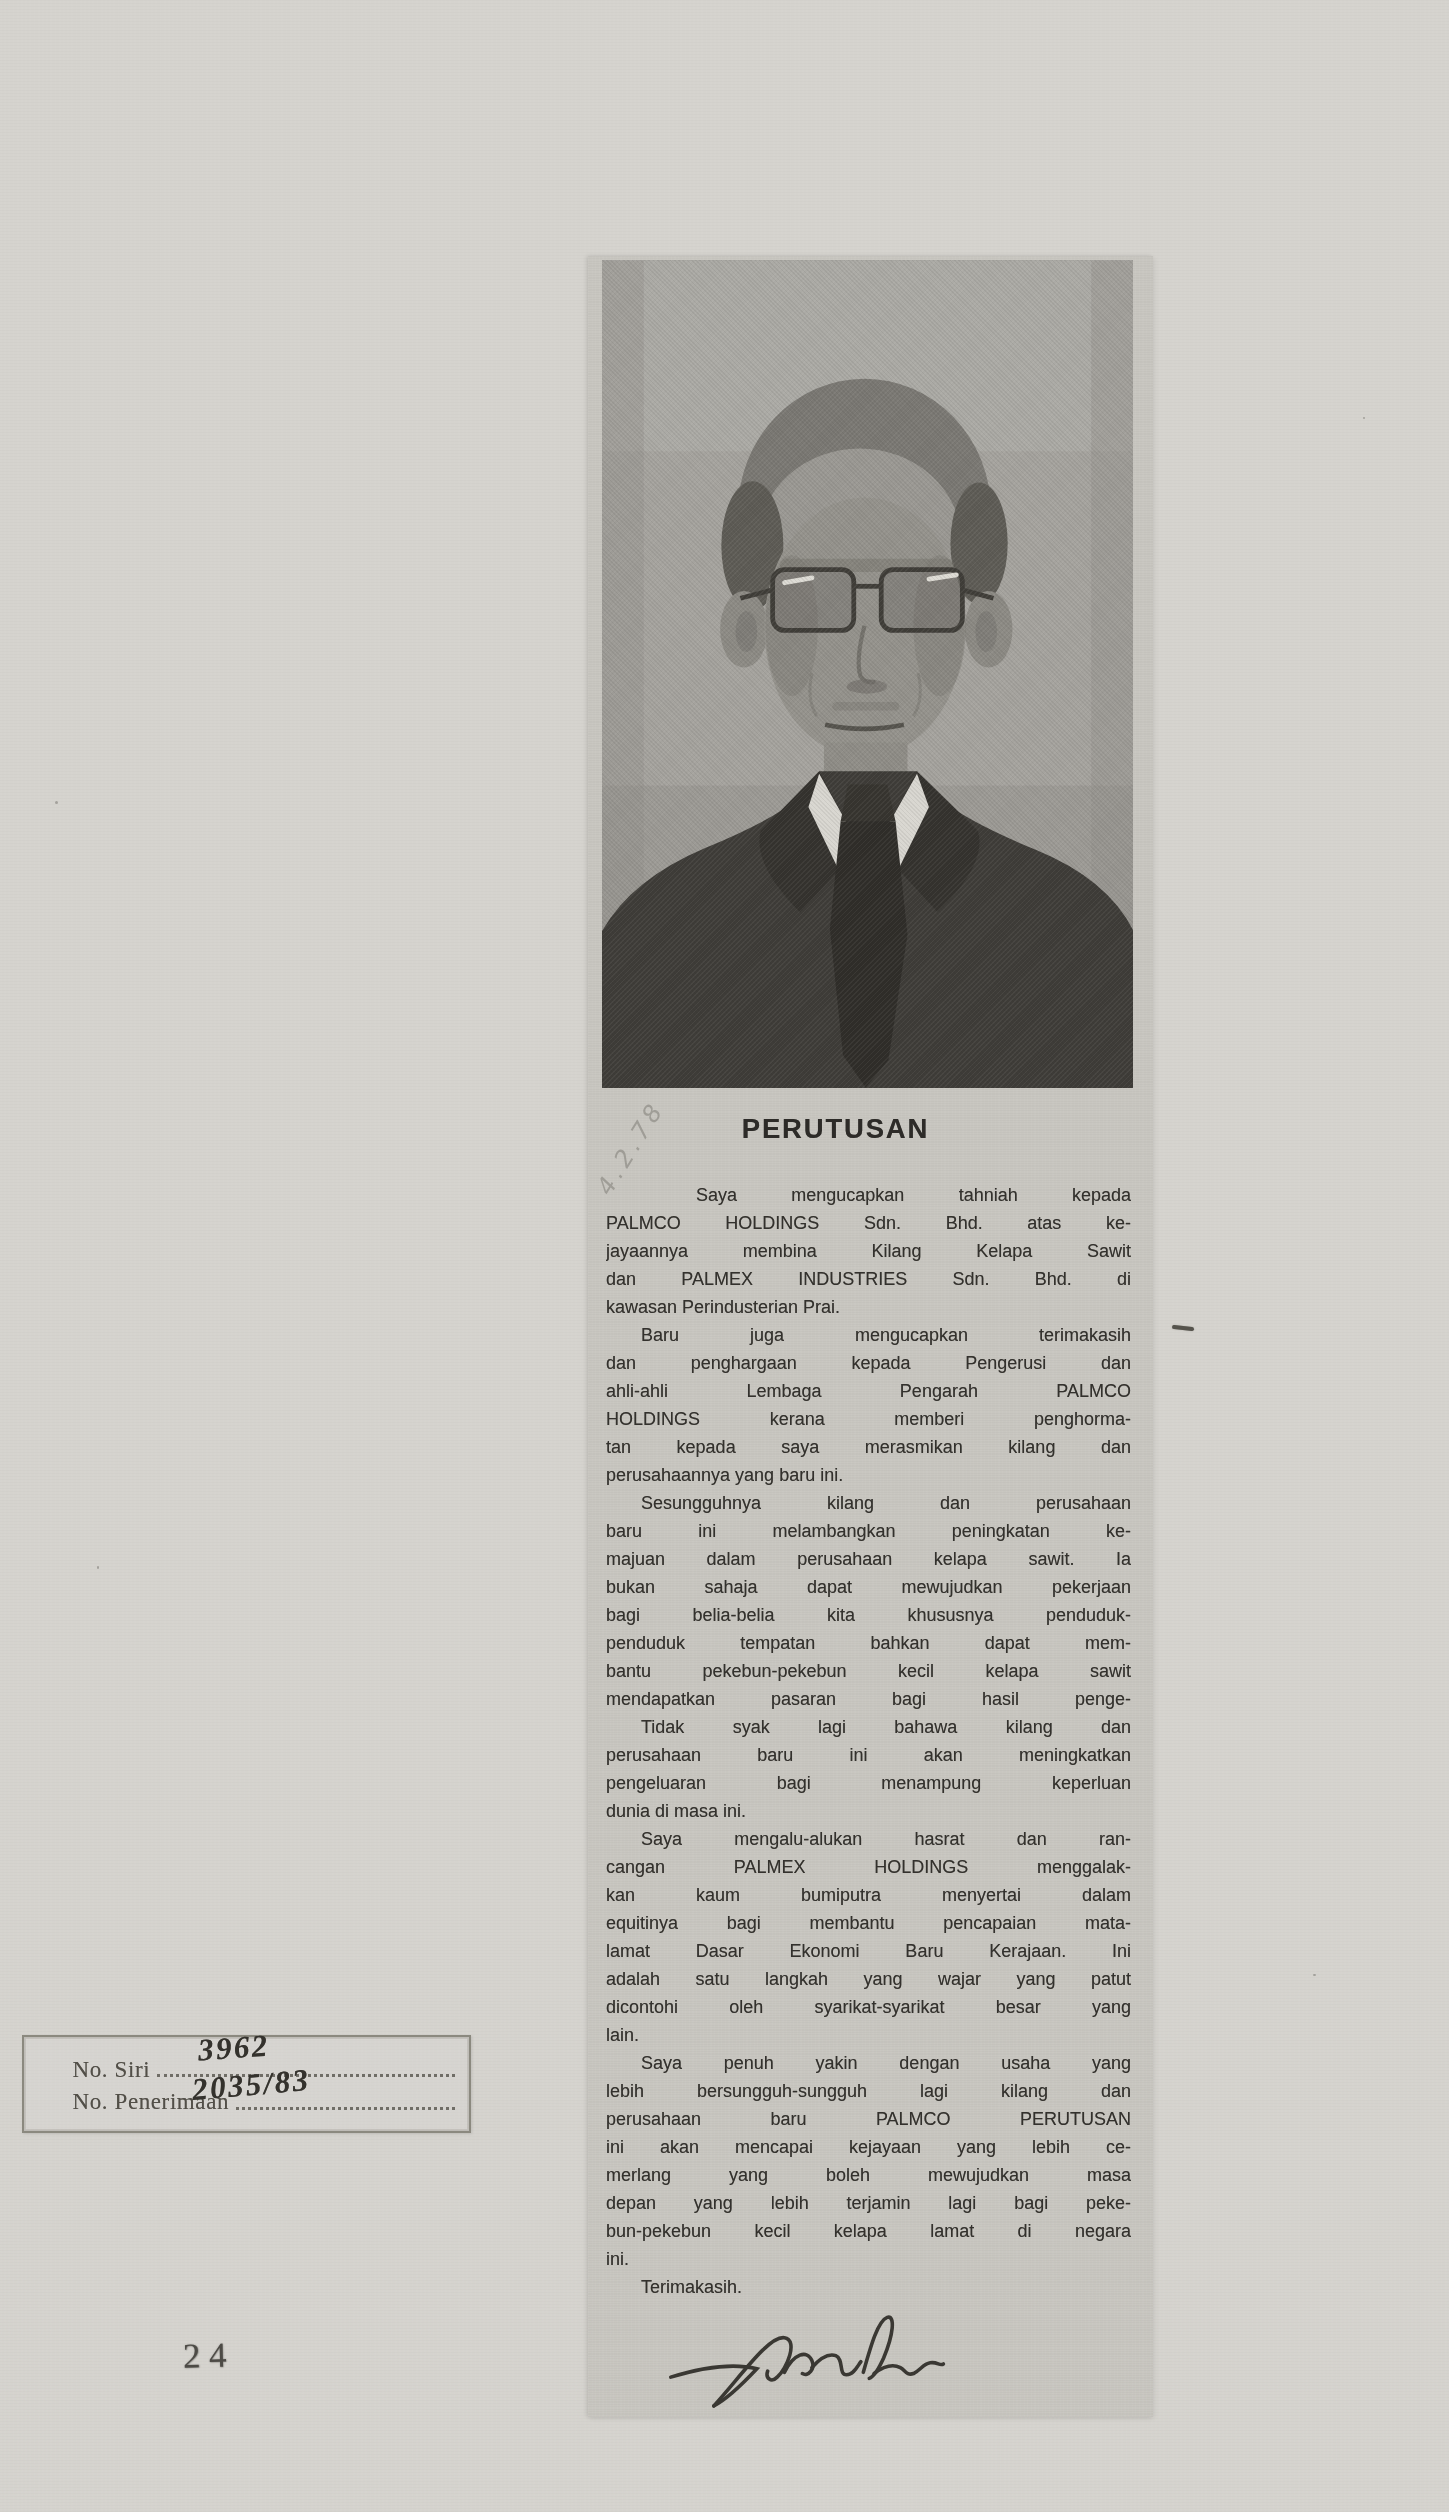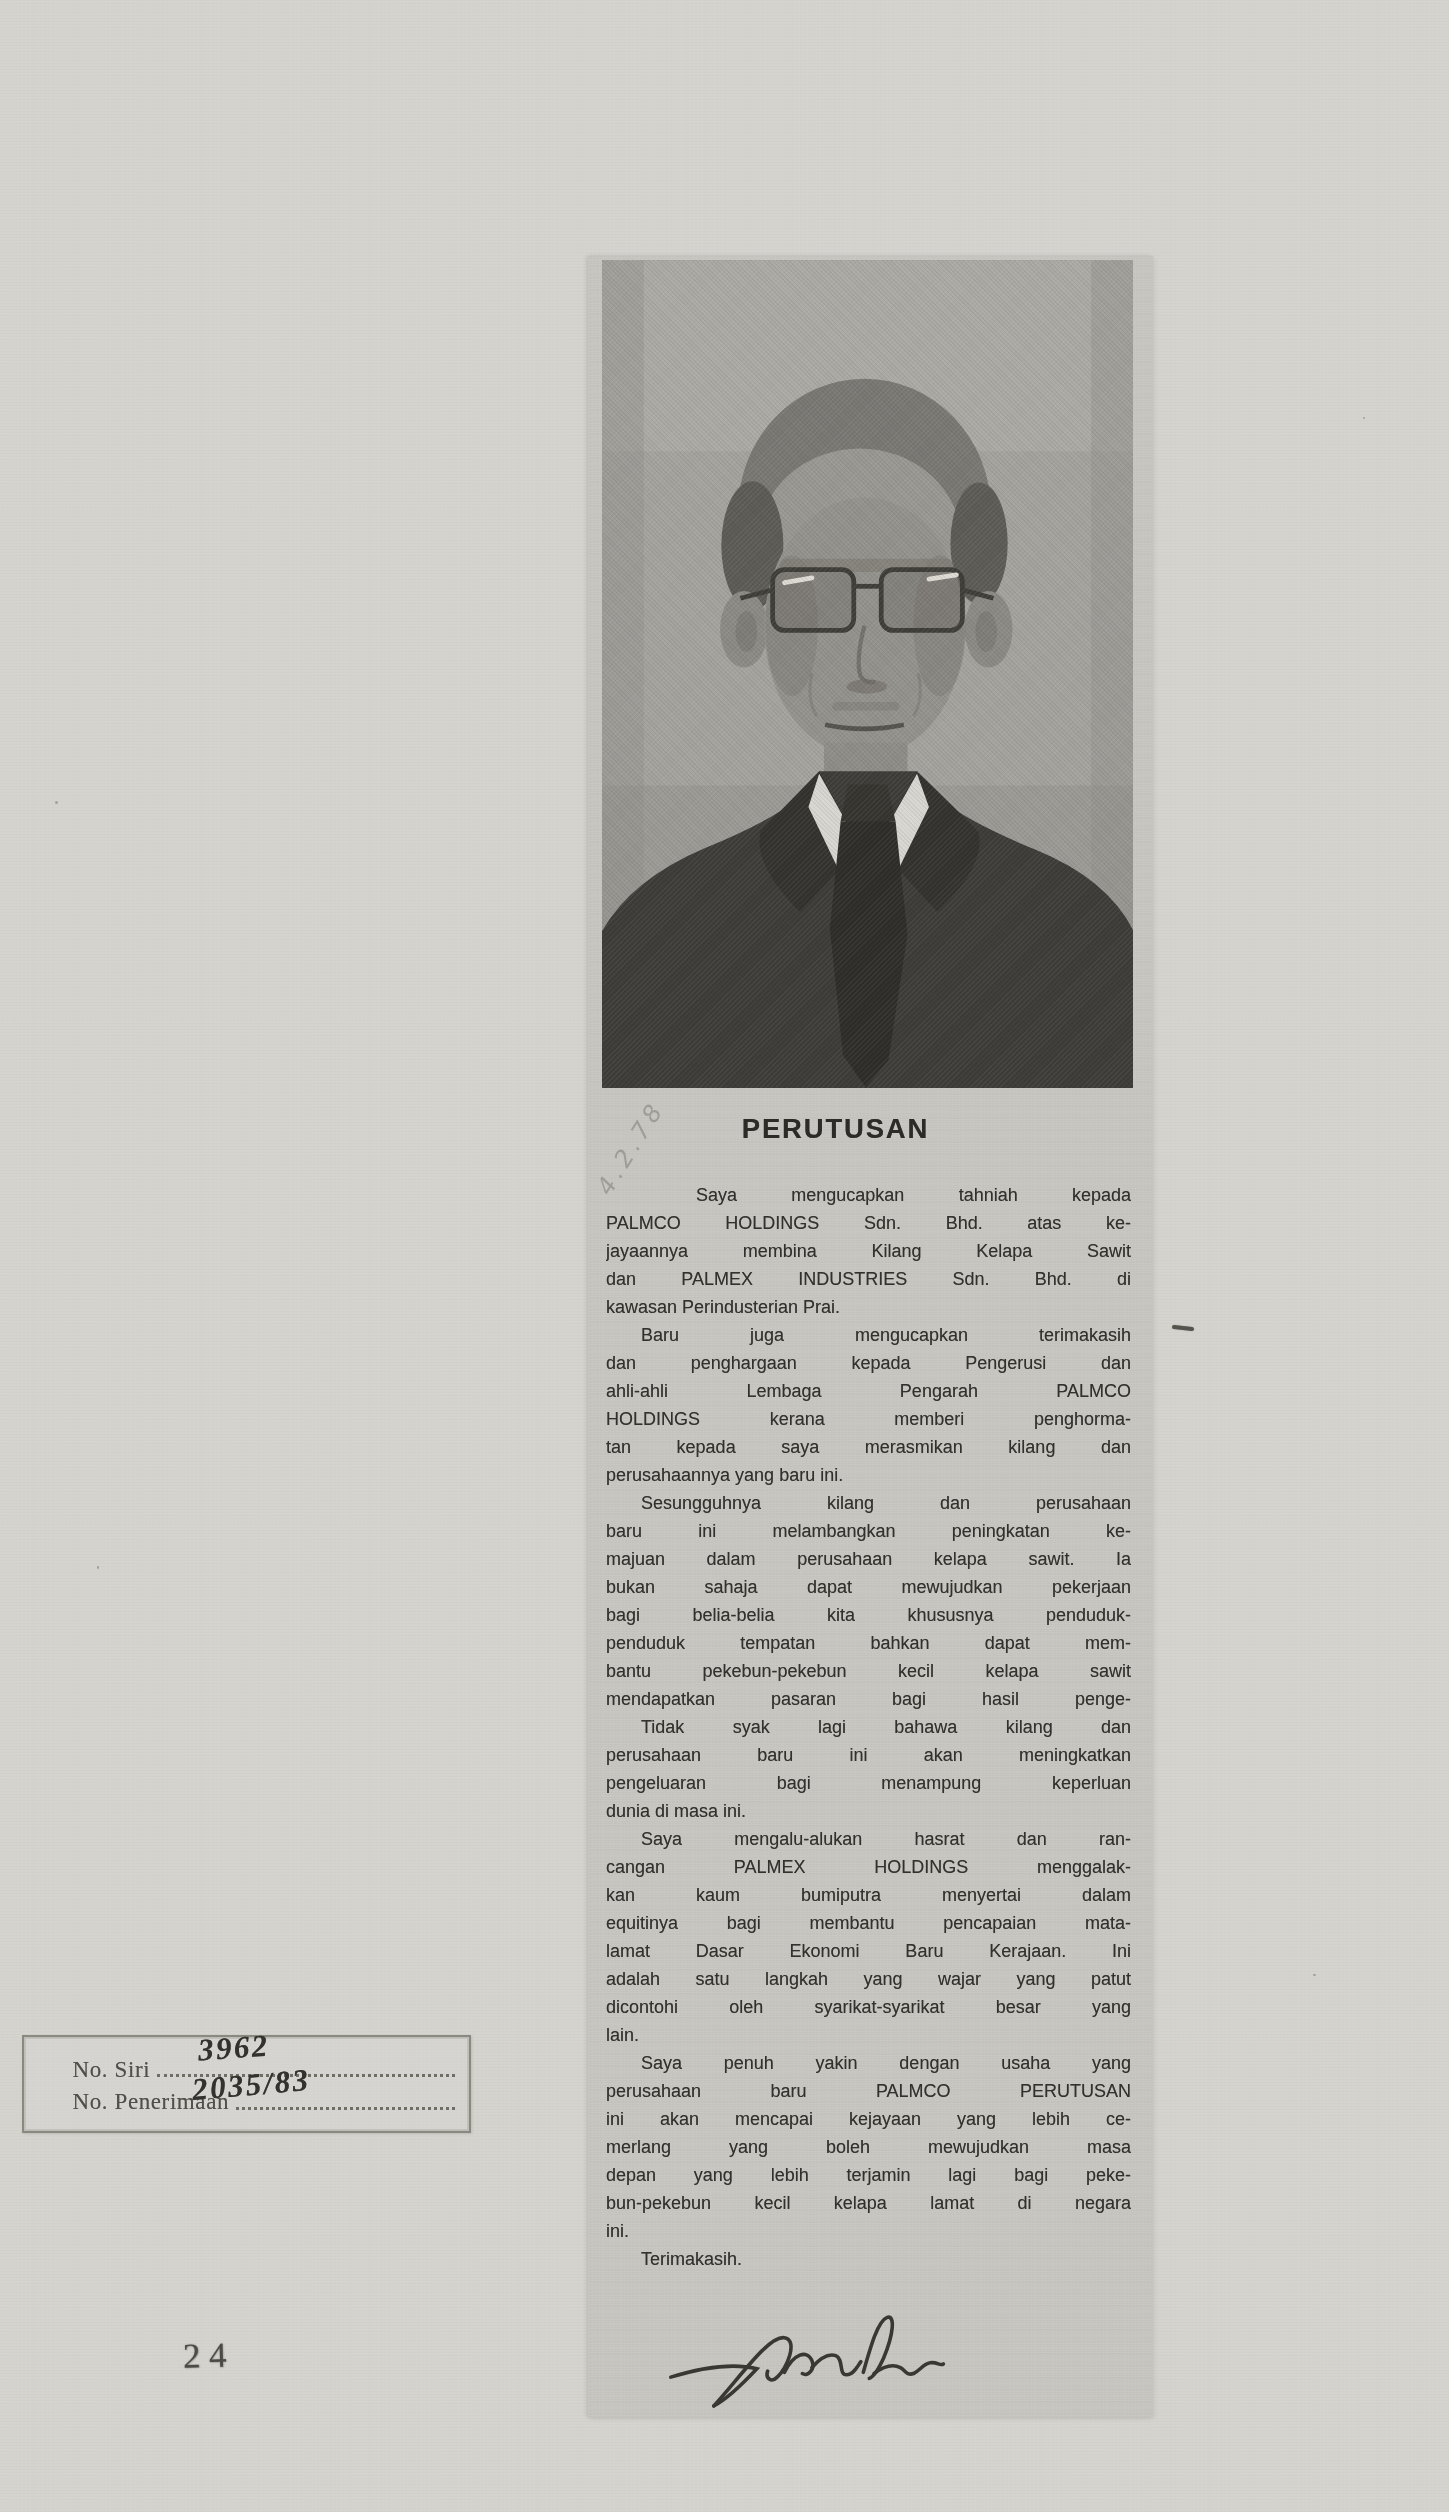--- a/index.html
+++ b/index.html
@@ -202,20 +202,21 @@
         <div class="line last">dunia di masa ini.</div>
         <div class="line first">Saya mengalu-alukan hasrat dan ran-</div>
         <div class="line">cangan PALMEX HOLDINGS menggalak-</div>
         <div class="line">kan kaum bumiputra menyertai dalam</div>
         <div class="line">equitinya bagi membantu pencapaian mata-</div>
         <div class="line">lamat Dasar Ekonomi Baru Kerajaan. Ini</div>
         <div class="line">adalah satu langkah yang wajar yang patut</div>
         <div class="line">dicontohi oleh syarikat-syarikat besar yang</div>
         <div class="line last">lain.</div>
         <div class="line first">Saya penuh yakin dengan usaha yang</div>
+        <div class="line">lebih bersungguh-sungguh lagi kilang dan</div>
         <div class="line">perusahaan baru PALMCO PERUTUSAN</div>
         <div class="line">ini akan mencapai kejayaan yang lebih ce-</div>
         <div class="line">merlang yang boleh mewujudkan masa</div>
         <div class="line">depan yang lebih terjamin lagi bagi peke-</div>
         <div class="line">bun-pekebun kecil kelapa lamat di negara</div>
         <div class="line last">ini.</div>
         <div class="line first last">Terimakasih.</div>
       </div>
 
     <svg class="signature" viewBox="0 0 470 170" xmlns="http://www.w3.org/2000/svg" role="img" aria-label="handwritten ink signature scrawl">

